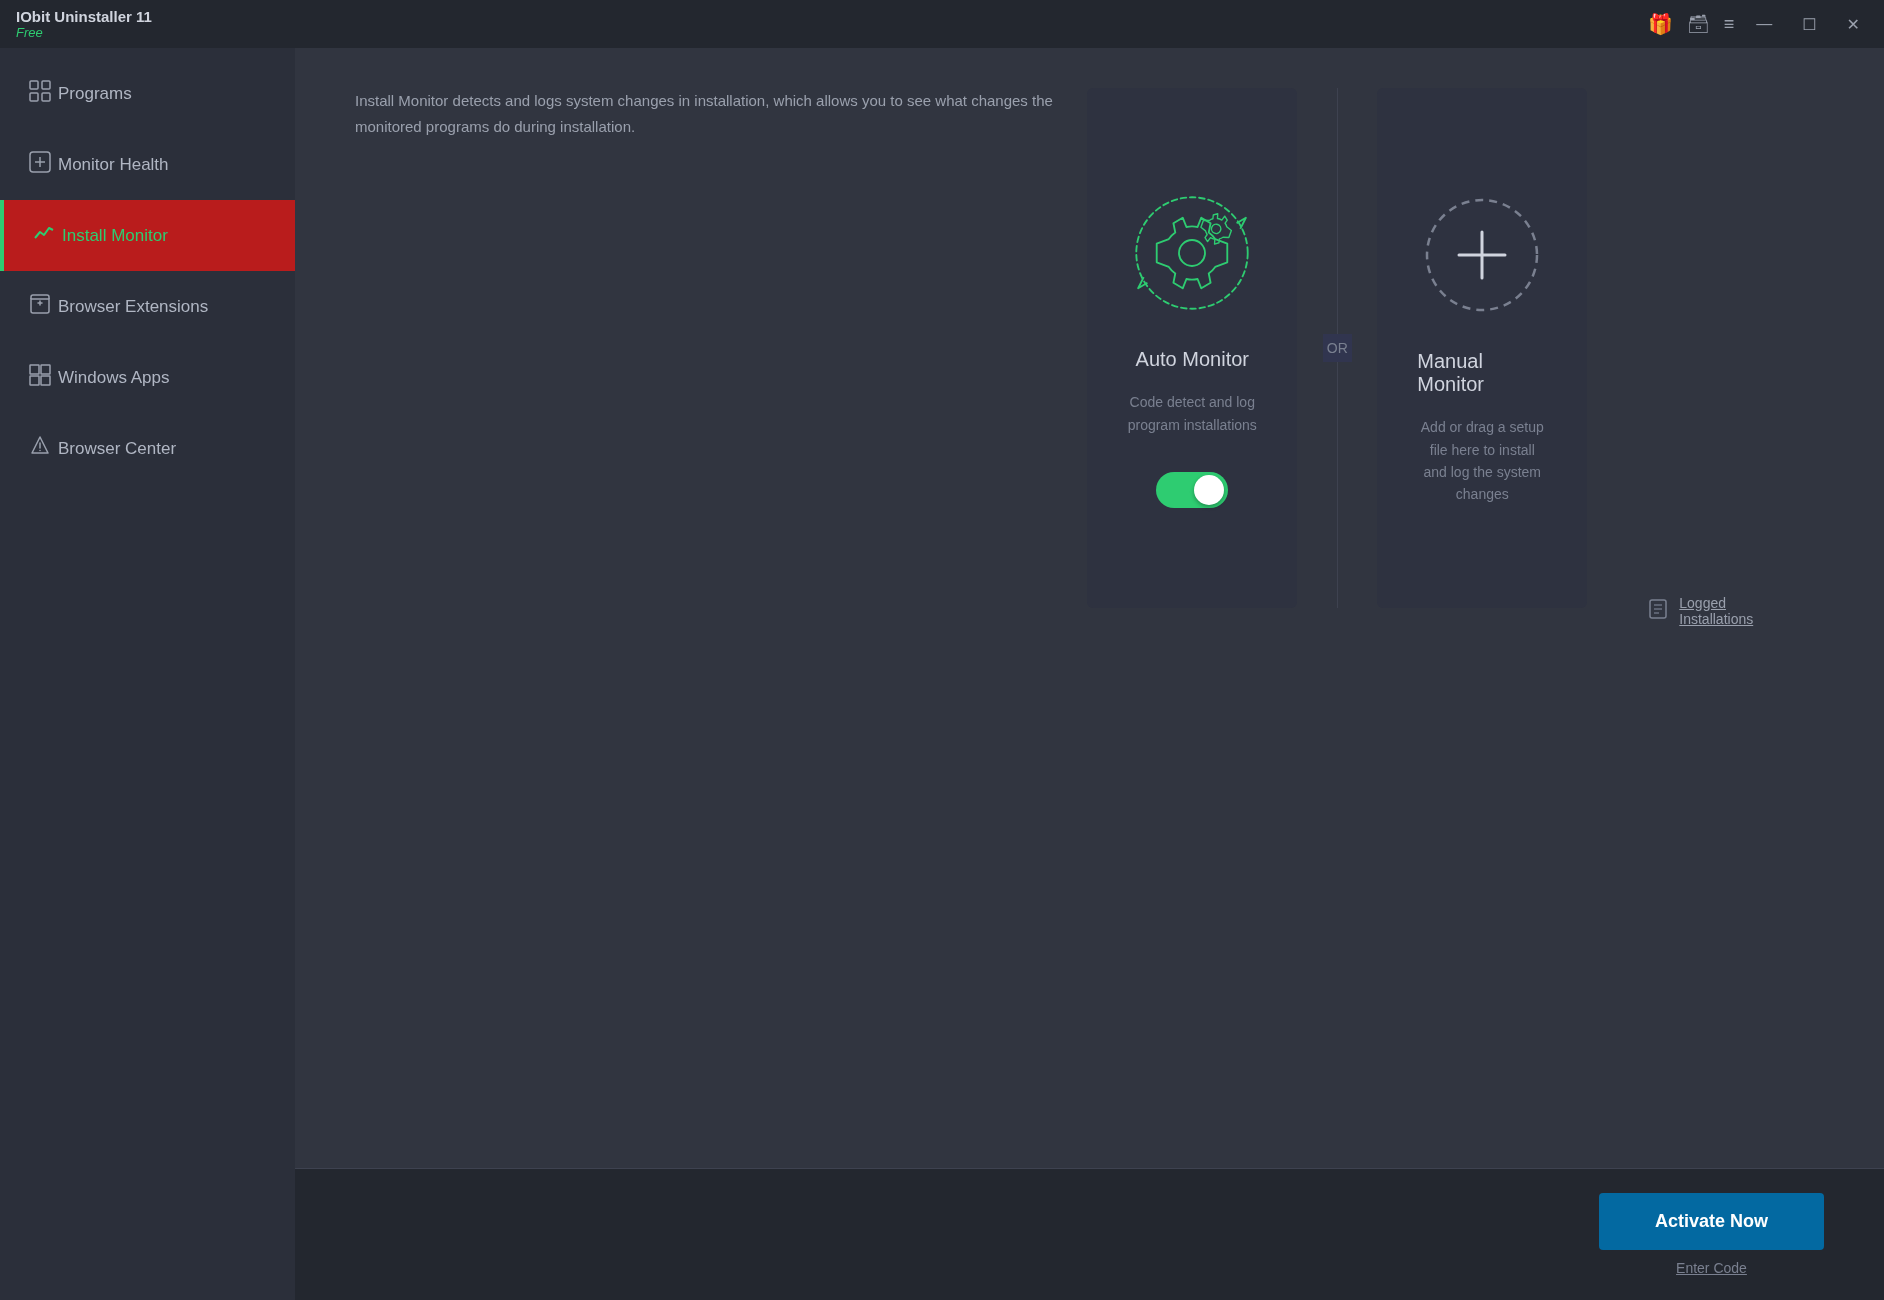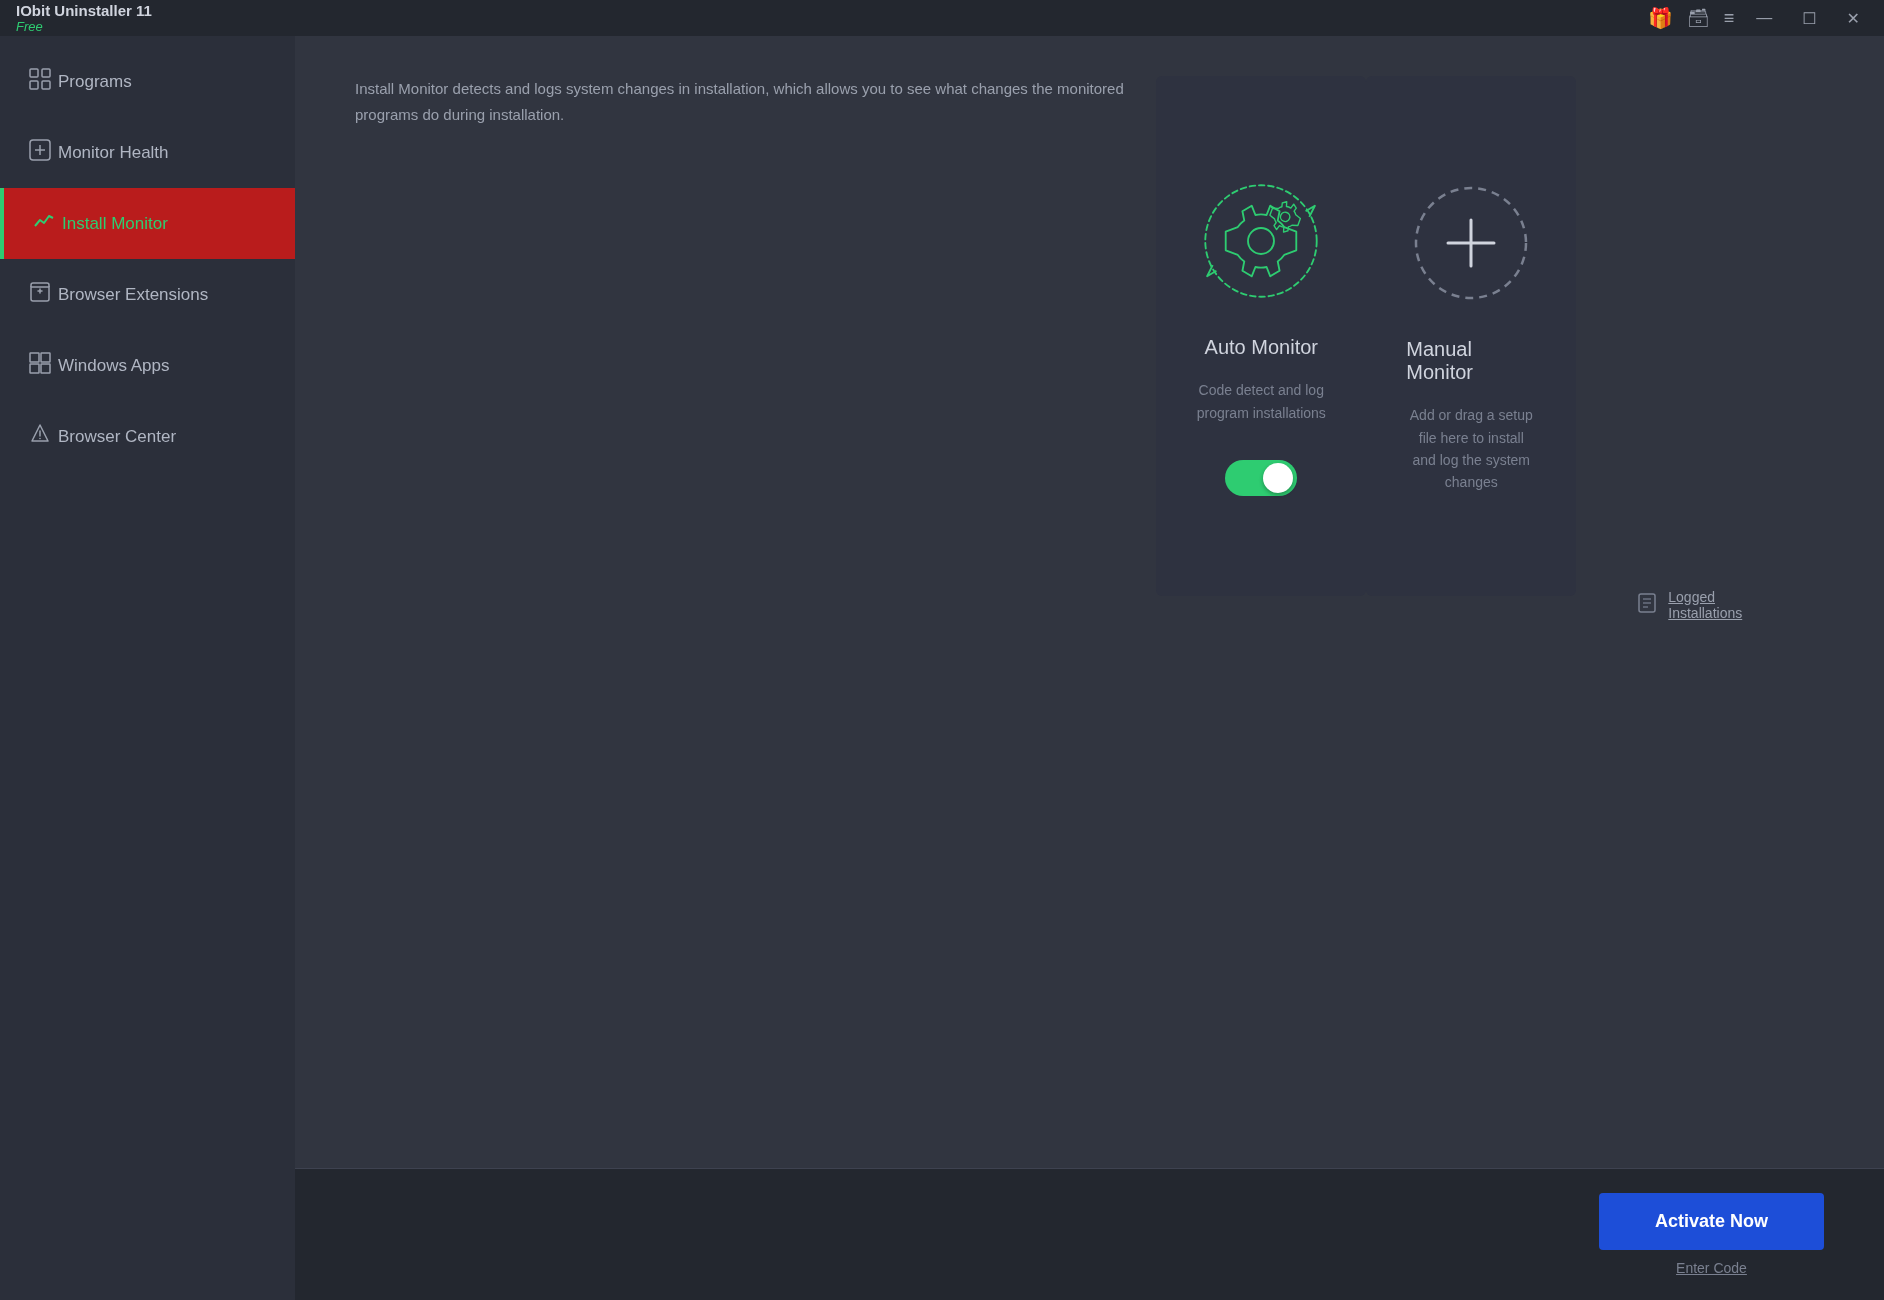--- a/index.html
+++ b/index.html
@@ -14,21 +14,21 @@
       display: flex;
       flex-direction: column;
     }
 
     
     .titlebar {
       display: flex;
       align-items: center;
       justify-content: space-between;
       background: #23272f;
-      height: 36px;
+      height: 48px;
       padding: 0 16px;
       flex-shrink: 0;
     }
     .titlebar-left {
       display: flex;
       flex-direction: column;
       justify-content: center;
     }
     .app-title {
       color: #d0d4de;
@@ -261,21 +261,21 @@
       border-top: 1px solid #3e4250;
       padding: 24px 60px;
       display: flex;
       justify-content: flex-end;
       align-items: center;
       gap: 24px;
       flex-shrink: 0;
     }
 
     .activate-btn {
-      background: #1d4ed8;
+      background: #0369a1;
       color: #fff;
       border: none;
       padding: 18px 56px;
       font-size: 18px;
       font-weight: 600;
       border-radius: 4px;
       cursor: pointer;
     }
 
     .enter-code-link {
@@ -433,20 +433,23 @@
           </div>
           <span class="card-title">Auto Monitor</span>
           <span class="card-desc">Code detect and log program installations</span>
           <div class="toggle-container">
             <div class="toggle">
               <div class="toggle-knob"></div>
             </div>
           </div>
         </div>
 
+        <div class="or-divider">
+          <span class="or-text">OR</span>
+        </div>
 
         <div class="card">
           <div class="manual-monitor-icon">
             <svg width="130" height="130" viewBox="0 0 130 130">
               <circle cx="65" cy="65" r="55" fill="none" stroke="#7a8090" stroke-width="2.5" stroke-dasharray="8 6"></circle>
               <line x1="65" y1="42" x2="65" y2="88" stroke="#d0d4de" stroke-width="3" stroke-linecap="round"></line>
               <line x1="42" y1="65" x2="88" y2="65" stroke="#d0d4de" stroke-width="3" stroke-linecap="round"></line>
             </svg>
           </div>
           <span class="card-title">Manual Monitor</span>

